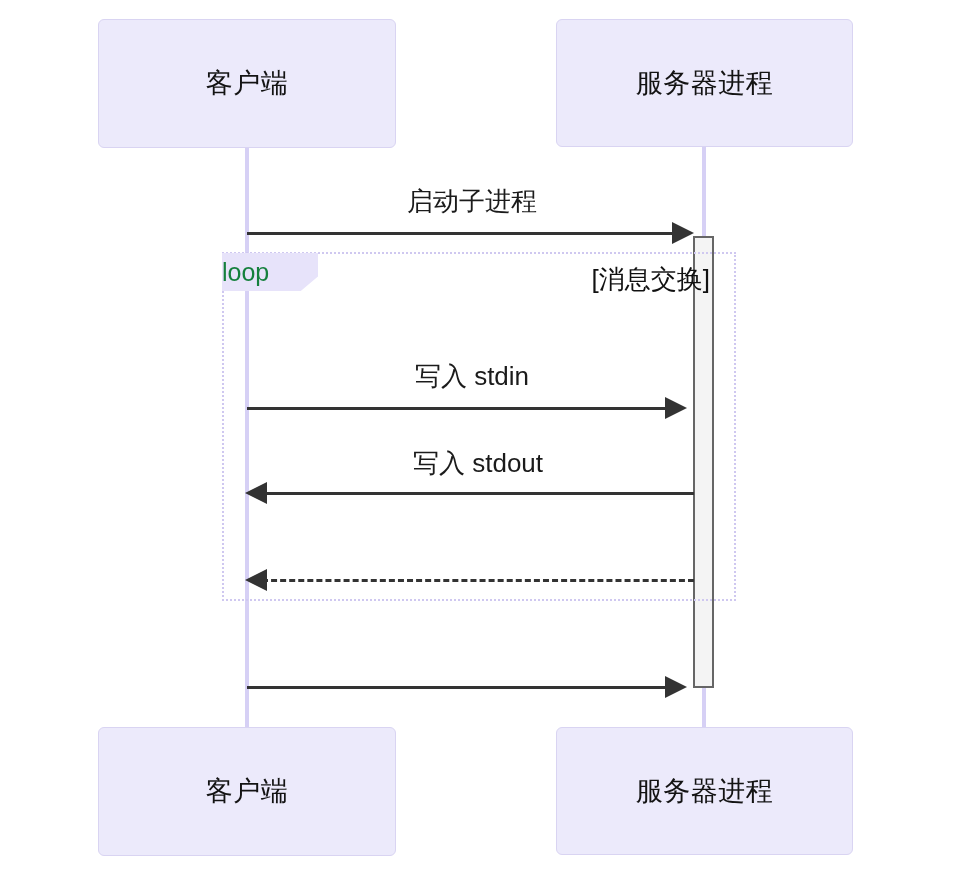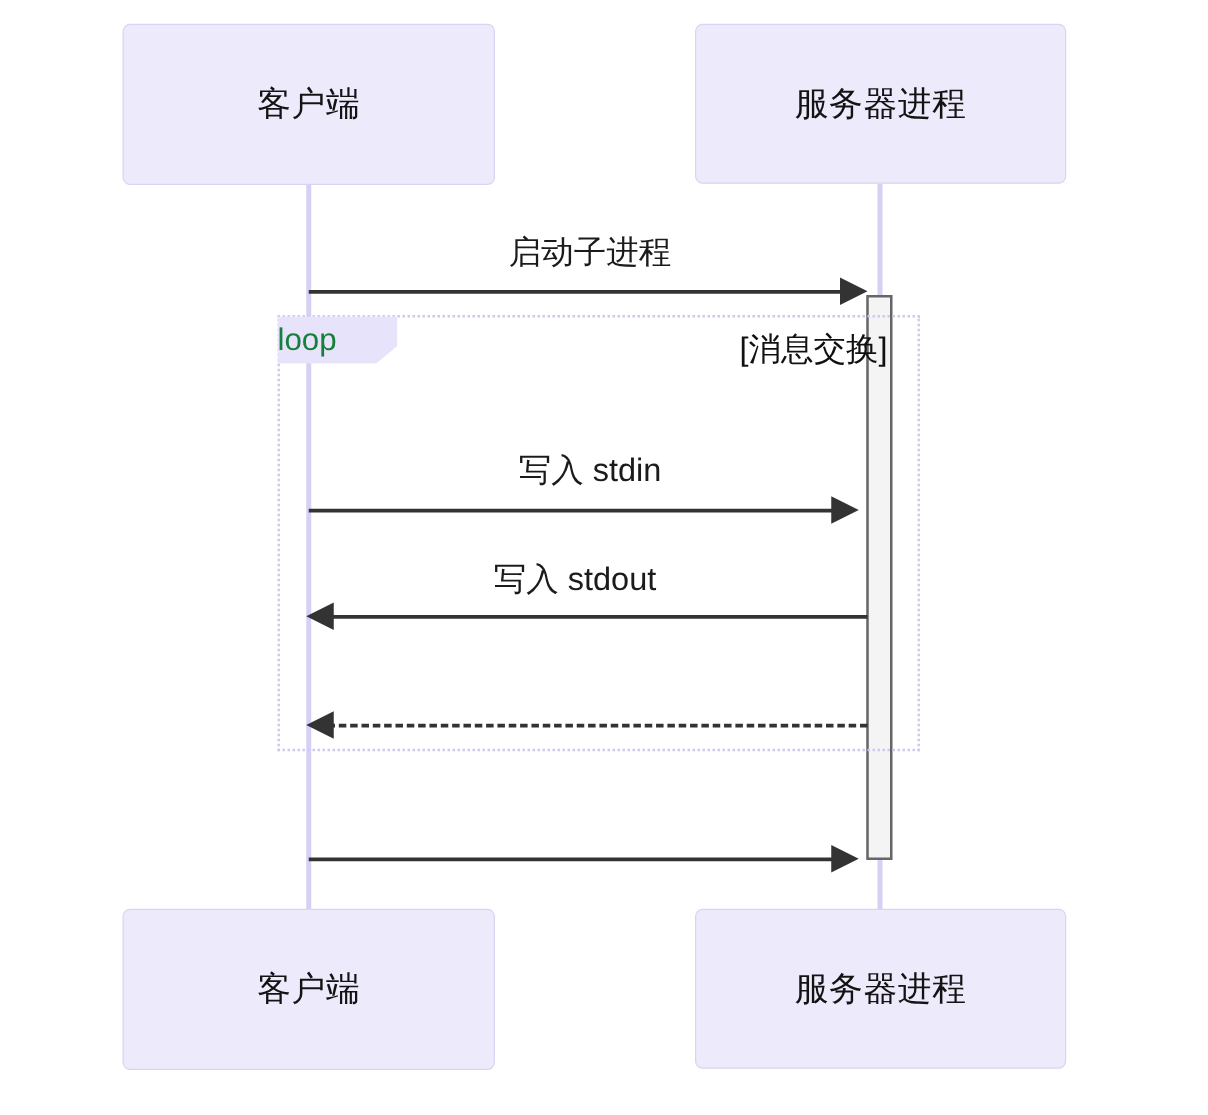--- a/index.html
+++ b/index.html
@@ -140,21 +140,21 @@
   #msg-1-label { left: 247px; top: 188px; width: 450px; }
   #msg-1-line  { left: 247px; top: 232px; width: 436px; }
   #msg-1-arrow { left: 672px; top: 222px; }
 
   
   #msg-2-label { left: 247px; top: 363px; width: 450px; }
   #msg-2-line  { left: 247px; top: 407px; width: 428px; }
   #msg-2-arrow { left: 665px; top: 397px; }
 
   
-  #msg-3-label { left: 235px; top: 450px; width: 450px; }
+  #msg-3-label { left: 253px; top: 450px; width: 450px; }
   #msg-3-line  { left: 262px; top: 492px; width: 432px; }
   #msg-3-arrow { left: 245px; top: 482px; }
 
   
   #msg-4-label { left: 247px; top: 537px; width: 450px; }
   #msg-4-line  { left: 262px; top: 579px; width: 432px; }
   #msg-4-arrow { left: 245px; top: 569px; }
 
   
   #msg-5-label { left: 247px; top: 642px; width: 450px; }

